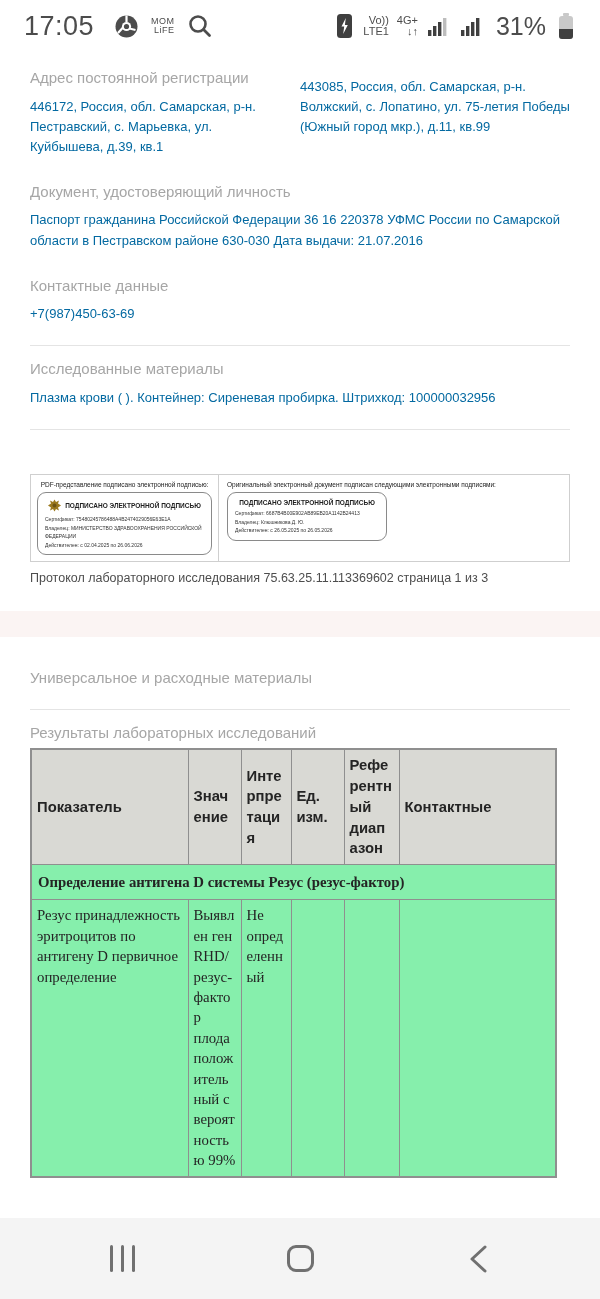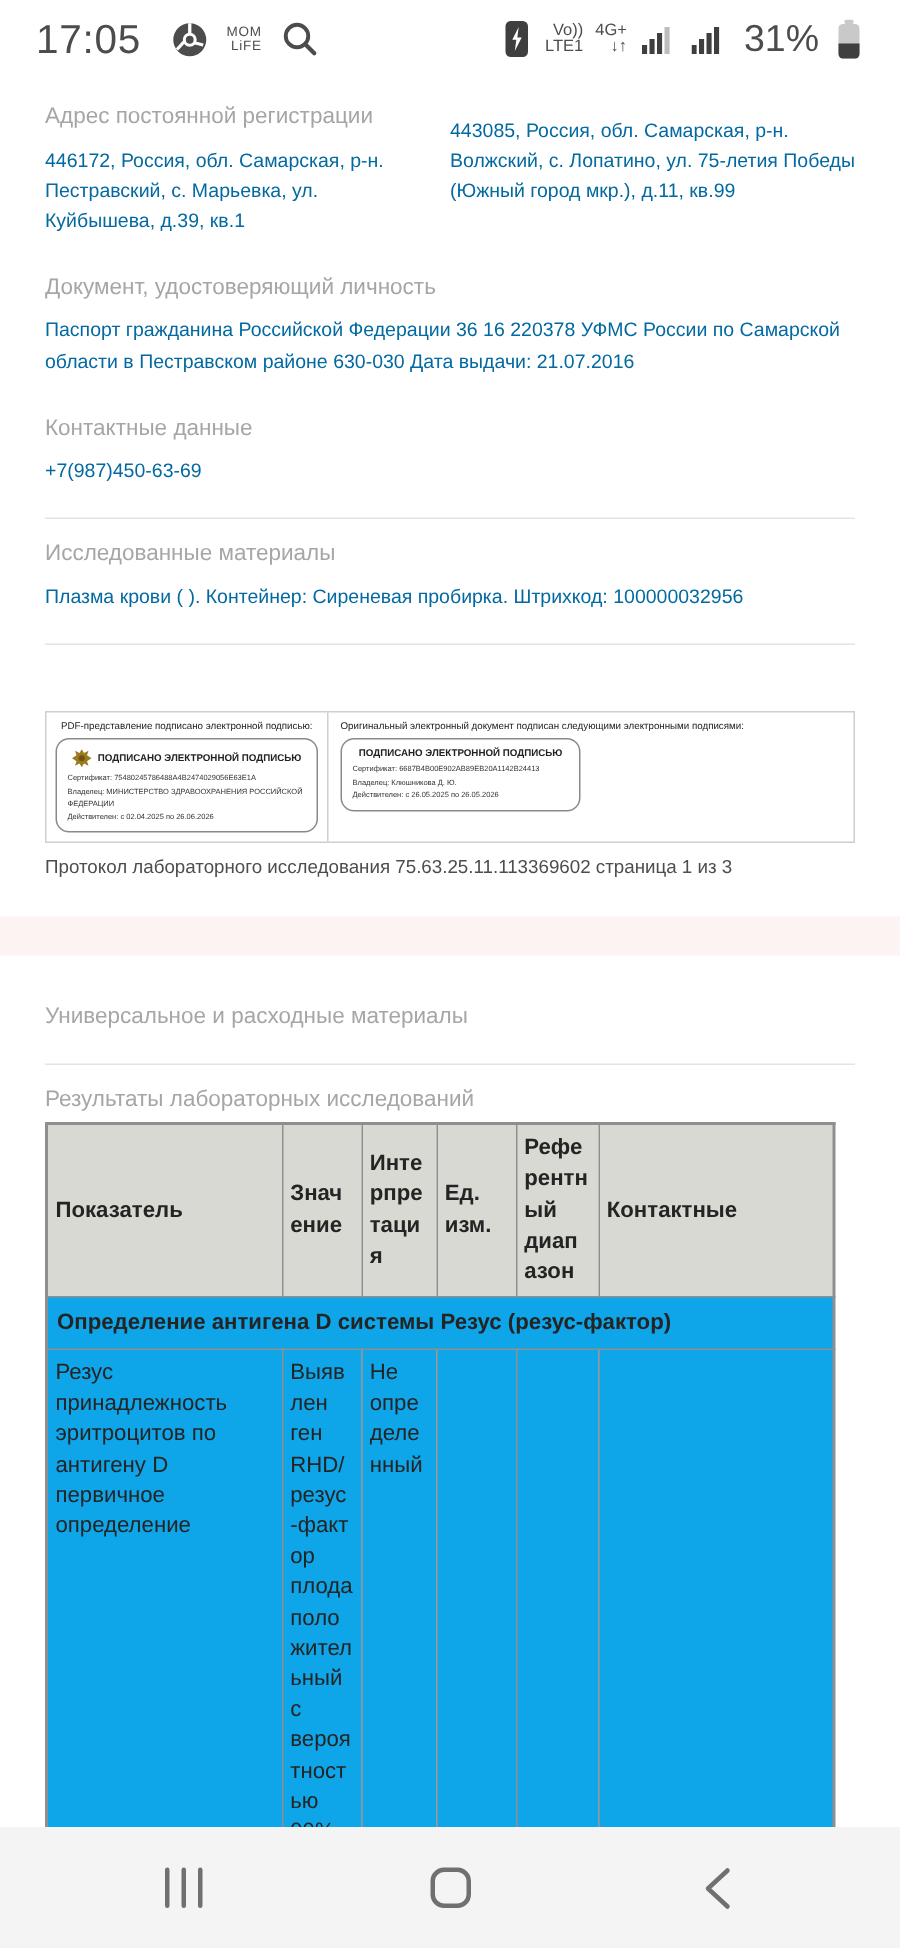--- a/index.html
+++ b/index.html
@@ -40,22 +40,22 @@
   .proto-foot { margin-top:9px; font-size:12.5px; color:#4d4d4d; }
   
   .pinkband { height:26px; background:#fbf4f3; margin:26px -30px 0; }
   
   table.results { border-collapse:collapse; margin-top:6px; width:525px; table-layout:fixed;
                   font-size:14.8px; color:#242424; }
   table.results, table.results td, table.results th { border:1px solid #8f8f8f; }
   table.results { border-width:2px; }
   table.results th { background:#d9d9d4; font-weight:bold; text-align:left; vertical-align:middle;
                      padding:5px 5px; line-height:1.4; overflow-wrap:break-word; word-break:break-word; }
-  table.results td { background:#0ea5e9; vertical-align:top; padding:5px 5px; line-height:1.38;
-                     overflow-wrap:break-word; word-break:break-word; }
+  table.results td { background:#86efac; vertical-align:top; padding:5px 5px; line-height:1.38;
+                     overflow-wrap:break-word; word-break:break-word;font-family:Liberation Serif, serif; }
   table.results td.group { font-weight:bold; padding:7px 6px; }
   table.results tr.data td { height:222px; }
   .c1{width:157px}.c2{width:53px}.c3{width:50px}.c4{width:53px}.c5{width:55px}.c6{width:157px}
   
   .navbar { position:absolute; left:0; right:0; bottom:0; height:81px; background:#f4f4f4;
             display:flex; align-items:center; justify-content:center; gap:138px; }
   .nav-btn { display:flex; align-items:center; justify-content:center; width:40px; height:40px; }
   .recents { display:flex; gap:8px; }
   .recents span { display:block; width:3px; height:27px; background:#707070; border-radius:2px; }
   .homebox { width:27px; height:27px; border:3px solid #707070; border-radius:9px; }

